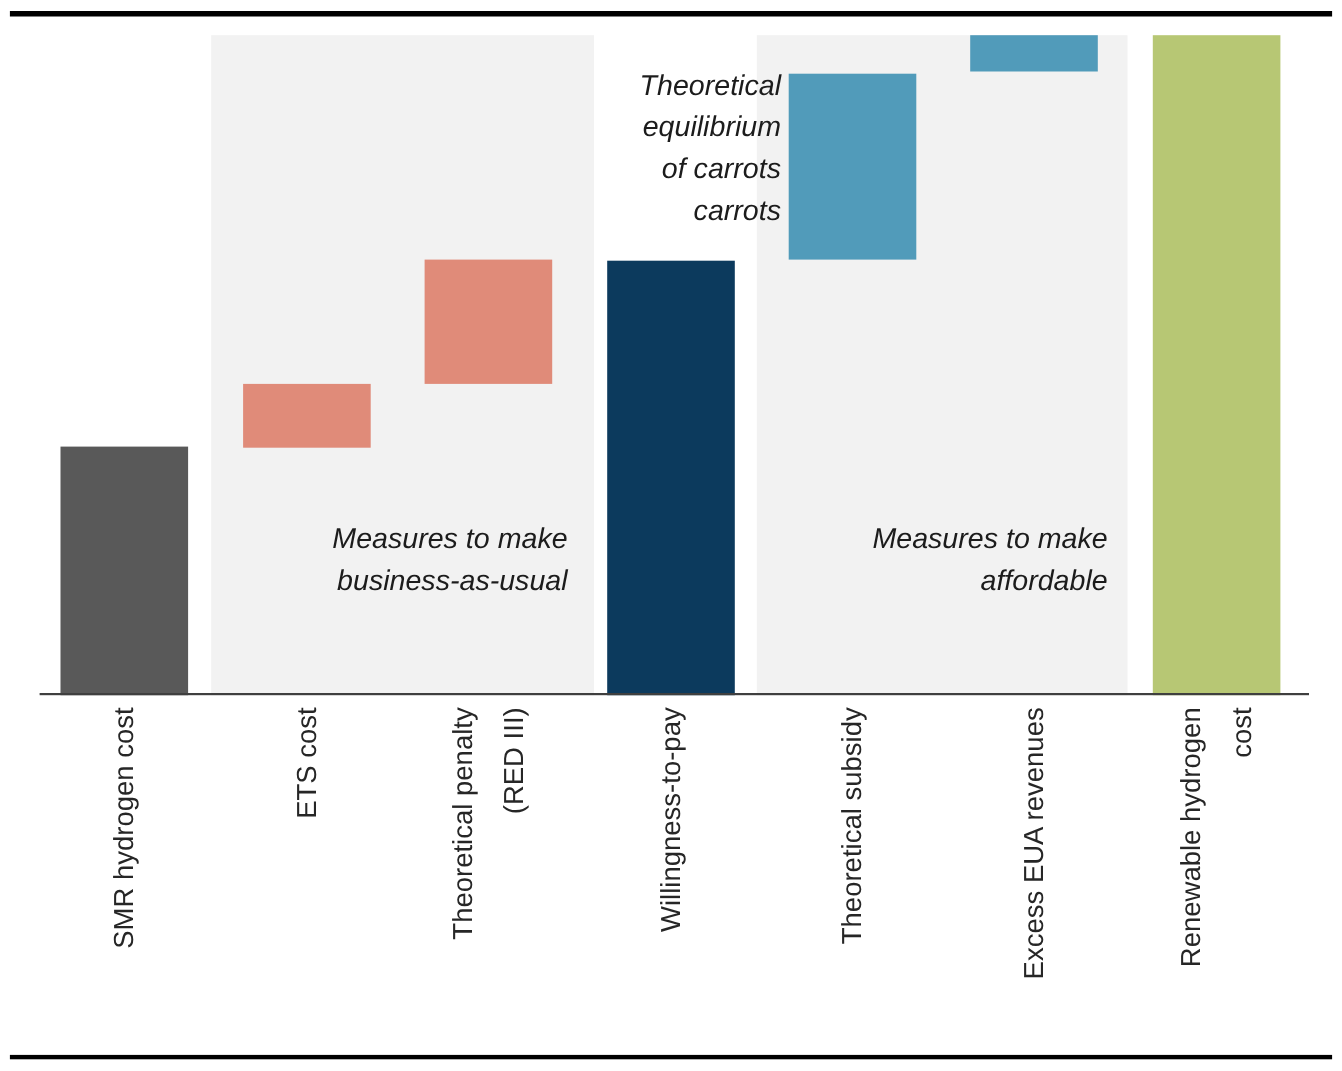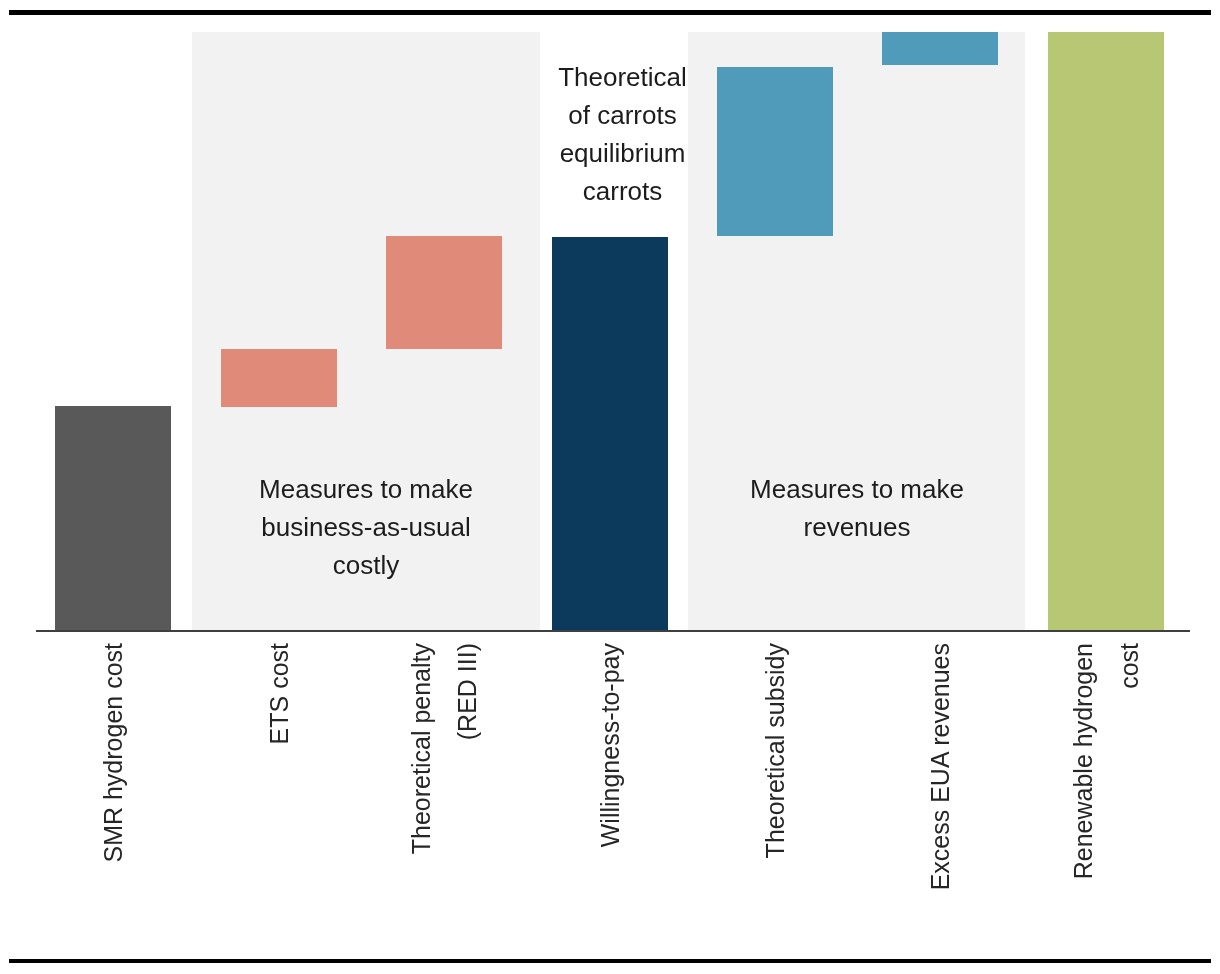--- a/index.html
+++ b/index.html
@@ -9,22 +9,23 @@
     background:#ffffff;
     overflow:hidden;
     font-family:"Liberation Sans", sans-serif;
   }
   .rule{position:absolute;background:#000;z-index:5;}
   .panel{position:absolute;z-index:1;}
   .bar{position:absolute;z-index:3;}
   .axis-line{position:absolute;z-index:4;}
   .annotation{
     position:absolute;z-index:2;
+    font-style:italic;
     font-size:26px;line-height:38px;
-    text-align:center;
+    text-align:right;
   }
   .xlabel{
     position:absolute;z-index:2;
     width:290px;
     font-size:25px;line-height:46px;
     text-align:right;
     transform:rotate(-90deg);
     transform-origin:top left;
   }
   .xlabel .line{line-height:46px;}
@@ -63,28 +64,27 @@
       </div>
       <div class="xlabel" style="left: 917.3px; top: 933px; color: rgb(38, 38, 38);">
         <div class="line">Excess EUA revenues</div>
       </div>
       <div class="xlabel" style="left: 1059.7px; top: 933px; color: rgb(38, 38, 38);">
         <div class="line">Renewable hydrogen</div>
         <div class="line">cost</div>
       </div>
       <div class="annotation" style="left: 535px; top: 58px; width: 175px; color: rgb(28, 28, 28);">
         <div>Theoretical</div>
+        <div>equilibrium</div>
         <div>of carrots</div>
-        <div>equilibrium</div>
         <div>carrots</div>
       </div>
       <div class="annotation" style="left: 216px; top: 470px; width: 300px; color: rgb(28, 28, 28);">
         <div>Measures to make</div>
         <div>business-as-usual</div>
-        <div>costly</div>
       </div>
       <div class="annotation" style="left: 707px; top: 470px; width: 300px; color: rgb(28, 28, 28);">
         <div>Measures to make</div>
-        <div>revenues</div>
+        <div>affordable</div>
       </div>
     </div>
   <div class="rule" style="left:9px;top:959px;width:1202px;height:4px;"></div>
 </div>
 
 </body></html>

